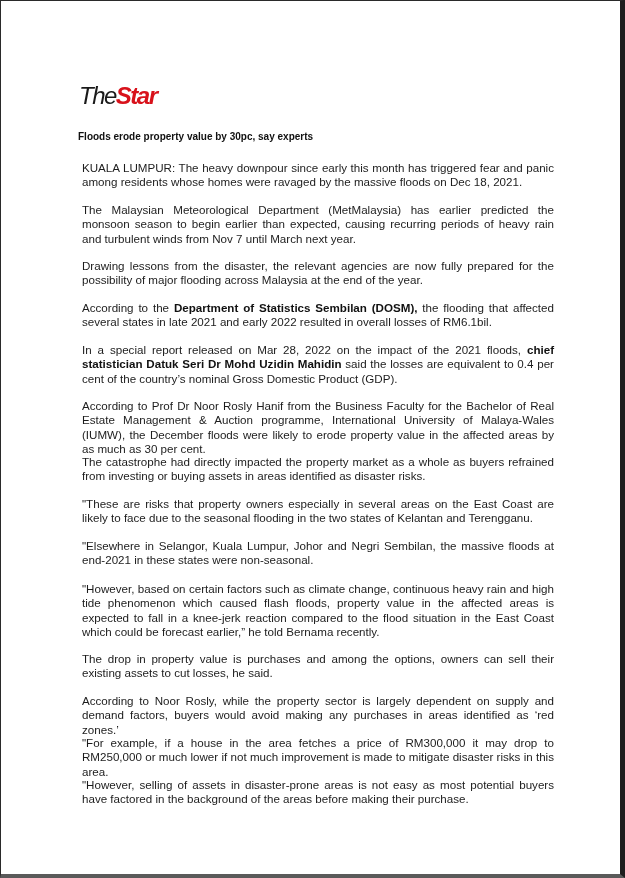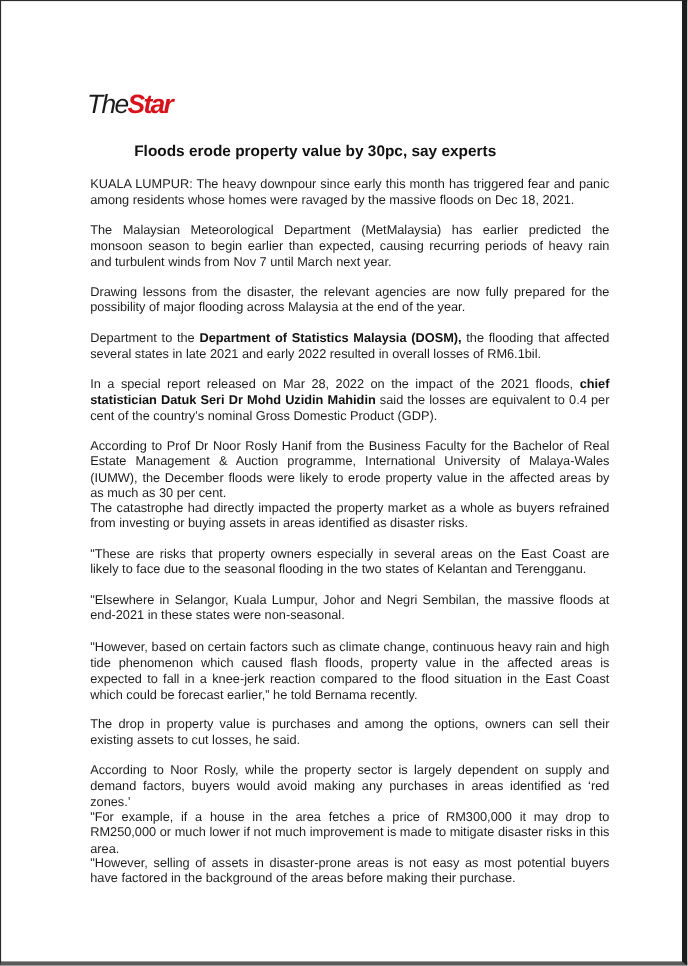--- a/index.html
+++ b/index.html
@@ -56,25 +56,24 @@
       font-size: 11.6px;
       line-height: 14.3px;
       color: #1c1c1c;
     }
     .headline {
       position: absolute;
       left: 77px;
       top: 129px;
       font-family: "Liberation Sans", sans-serif;
       font-weight: bold;
-      font-size: 14px;
+      font-size: 10px;
       line-height: 14px;
       color: #111111;
       white-space: nowrap;
-      margin-left: 44px;
     }
     .para {
       position: absolute;
       left: 0;
       width: 472px;
       margin: 4px;
       text-align: justify;
     }
     .para b {
       font-weight: bold;
@@ -89,21 +88,21 @@
   <div class="logo">
     <span class="the">The</span><span class="star">Star</span>
   </div>
 
   <div class="headline">Floods erode property value by 30pc, say experts</div>
 
   <div class="content">
     <p class="para" style="top:156px">KUALA LUMPUR: The heavy downpour since early this month has triggered fear and panic among residents whose homes were ravaged by the massive floods on Dec 18, 2021.</p>
     <p class="para" style="top:198px">The Malaysian Meteorological Department (MetMalaysia) has earlier predicted the monsoon season to begin earlier than expected, causing recurring periods of heavy rain and turbulent winds from Nov 7 until March next year.</p>
     <p class="para" style="top:254px">Drawing lessons from the disaster, the relevant agencies are now fully prepared for the possibility of major flooding across Malaysia at the end of the year.</p>
-    <p class="para" style="top:296px"><span>Department to the </span><b>Department of Statistics Malaysia (DOSM),</b><span> the flooding that affected several states in late 2021 and early 2022 resulted in overall losses of RM6.1bil.</span></p>
+    <p class="para" style="top:296px"><span>According to the </span><b>Department of Statistics Sembilan (DOSM),</b><span> the flooding that affected several states in late 2021 and early 2022 resulted in overall losses of RM6.1bil.</span></p>
     <p class="para" style="top:338px"><span>In a special report released on Mar 28, 2022 on the impact of the 2021 floods, </span><b>chief statistician Datuk Seri Dr Mohd Uzidin Mahidin</b><span> said the losses are equivalent to 0.4 per cent of the country’s nominal Gross Domestic Product (GDP).</span></p>
     <p class="para" style="top:394px">According to Prof Dr Noor Rosly Hanif from the Business Faculty for the Bachelor of Real Estate Management &amp; Auction programme, International University of Malaya-Wales (IUMW), the December floods were likely to erode property value in the affected areas by as much as 30 per cent.</p>
     <p class="para" style="top:450px">The catastrophe had directly impacted the property market as a whole as buyers refrained from investing or buying assets in areas identified as disaster risks.</p>
     <p class="para" style="top:492px">"These are risks that property owners especially in several areas on the East Coast are likely to face due to the seasonal flooding in the two states of Kelantan and Terengganu.</p>
     <p class="para" style="top:534px">"Elsewhere in Selangor, Kuala Lumpur, Johor and Negri Sembilan, the massive floods at end-2021 in these states were non-seasonal.</p>
     <p class="para" style="top:577px">"However, based on certain factors such as climate change, continuous heavy rain and high tide phenomenon which caused flash floods, property value in the affected areas is expected to fall in a knee-jerk reaction compared to the flood situation in the East Coast which could be forecast earlier,” he told Bernama recently.</p>
     <p class="para" style="top:647px">The drop in property value is purchases and among the options, owners can sell their existing assets to cut losses, he said.</p>
     <p class="para" style="top:689px">According to Noor Rosly, while the property sector is largely dependent on supply and demand factors, buyers would avoid making any purchases in areas identified as ‘red zones.’</p>
     <p class="para" style="top:731px">"For example, if a house in the area fetches a price of RM300,000 it may drop to RM250,000 or much lower if not much improvement is made to mitigate disaster risks in this area.</p>
     <p class="para" style="top:773px">"However, selling of assets in disaster-prone areas is not easy as most potential buyers have factored in the background of the areas before making their purchase.</p>

